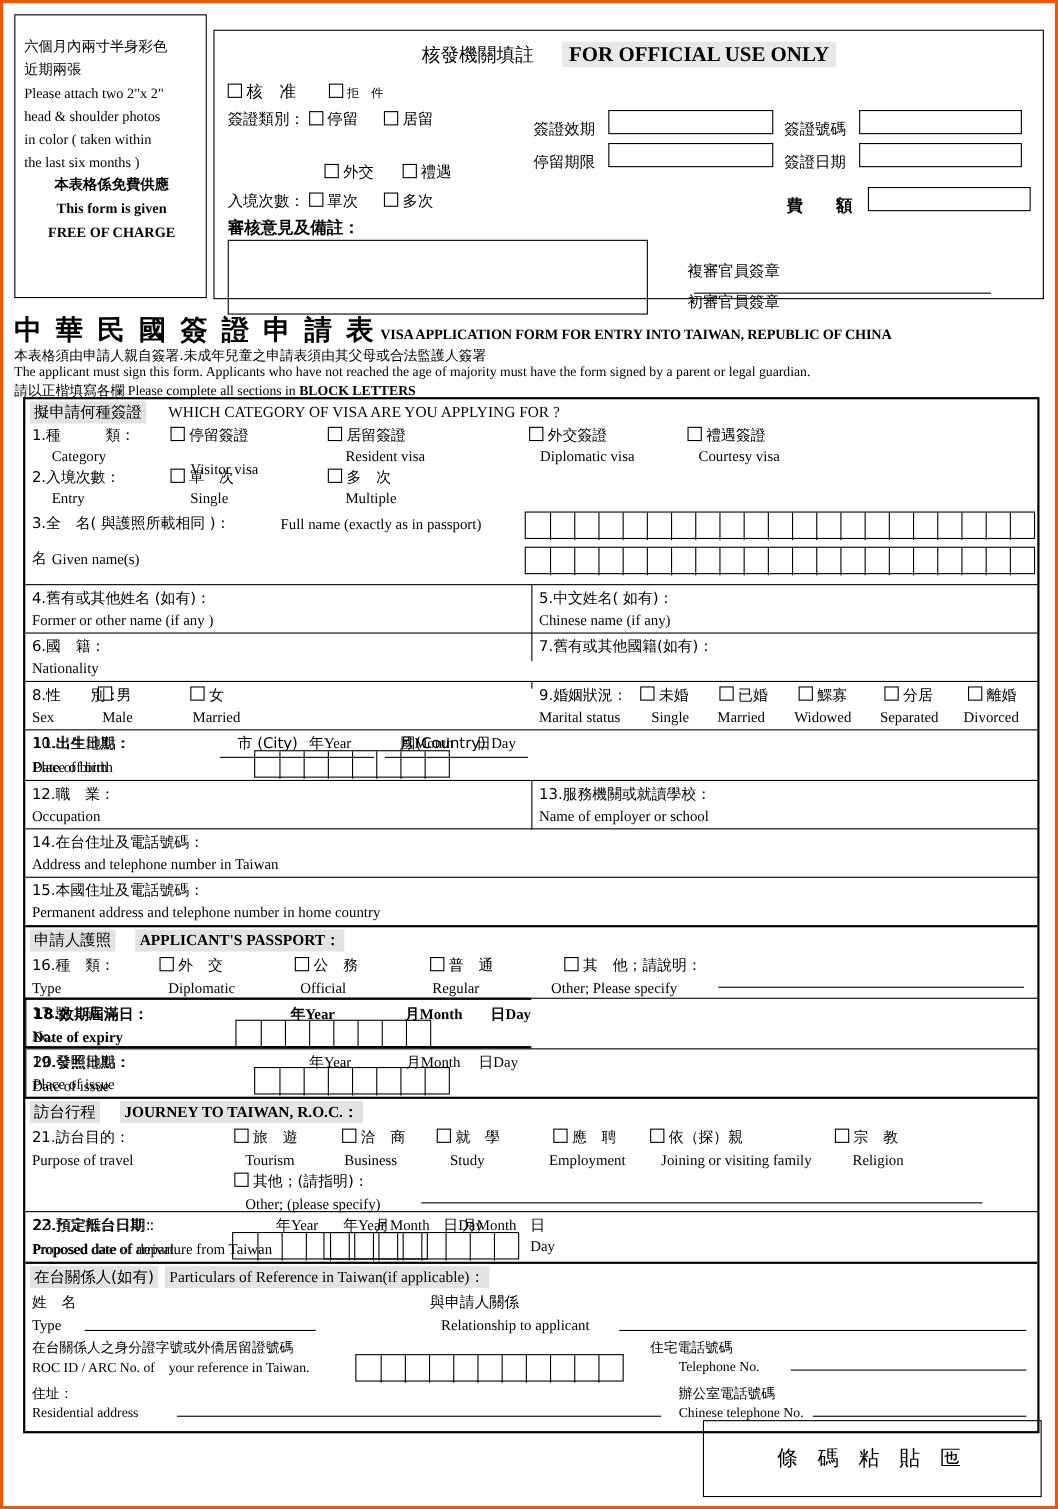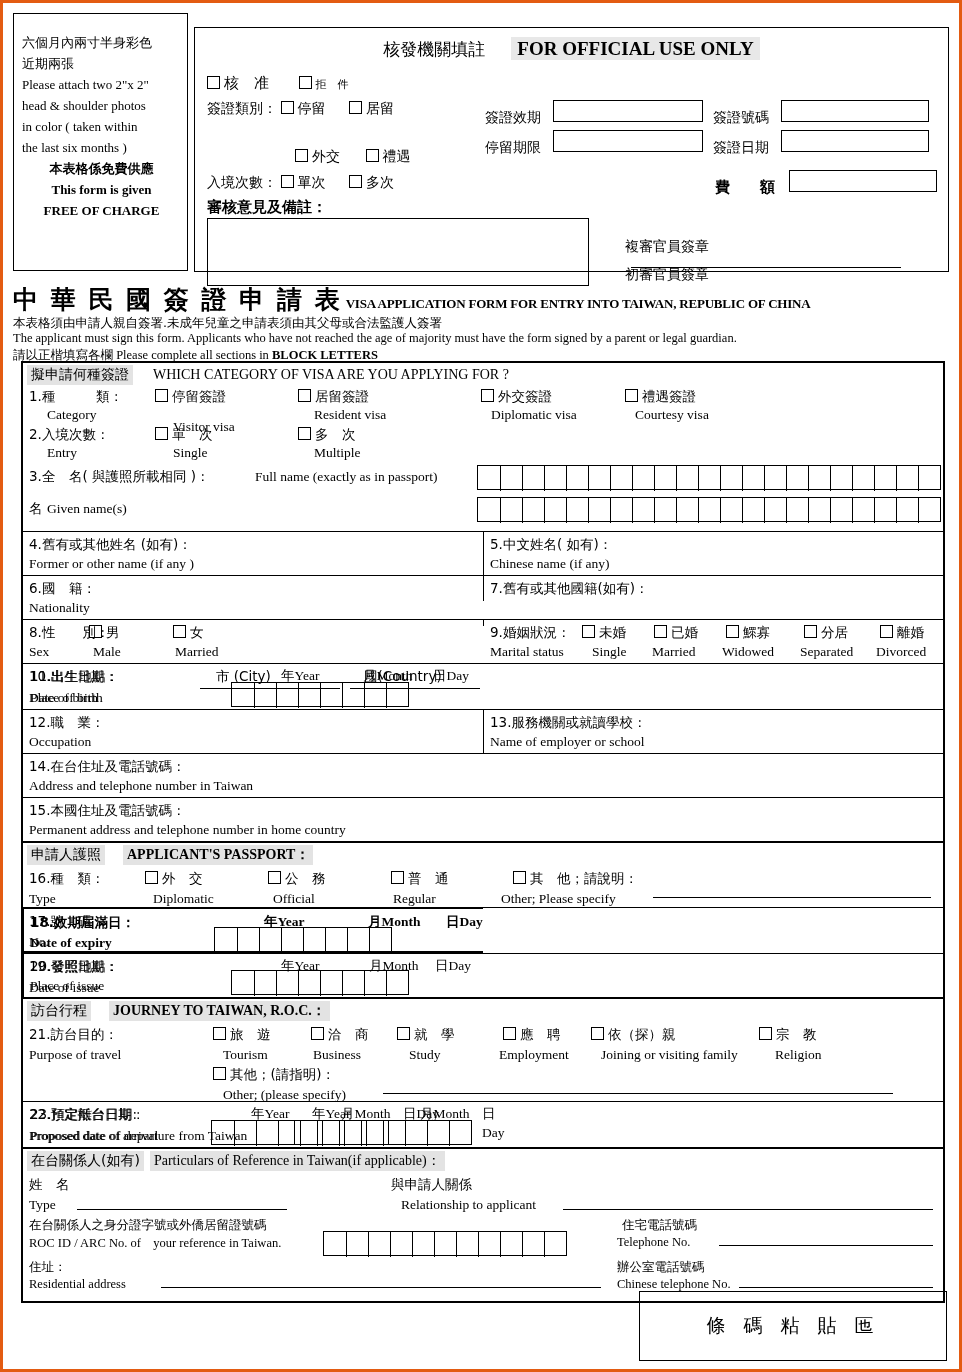--- a/index.html
+++ b/index.html
@@ -471,21 +471,21 @@
             <span></span>
             <span></span>
             <span></span>
             <span></span>
             <span></span>
             <span></span>
             <span></span>
             <span></span>
             <span></span>
       </span>
-      <span class="cn sm" style="position:absolute;left:599px;top:0">住宅電話號碼</span>
+      <span class="cn sm" style="position:absolute;left:568px;top:0">住宅電話號碼</span>
       <span class="sm" style="position:absolute;left:594px;top:18px">Telephone No.</span>
       <span class="line" style="position:absolute;left:696px;top:28px;width:214px"></span>
     </div>
 
     <div style="position:relative;height:42px;">
       <span class="cn sm" style="position:absolute;left:6px;top:0">住址：</span>
       <span class="sm" style="position:absolute;left:6px;top:18px">Residential address</span>
       <span class="line" style="position:absolute;left:138px;top:28px;width:440px"></span>
       <span class="cn sm" style="position:absolute;left:594px;top:0">辦公室電話號碼</span>
       <span class="sm" style="position:absolute;left:594px;top:18px">Chinese telephone No.</span>

